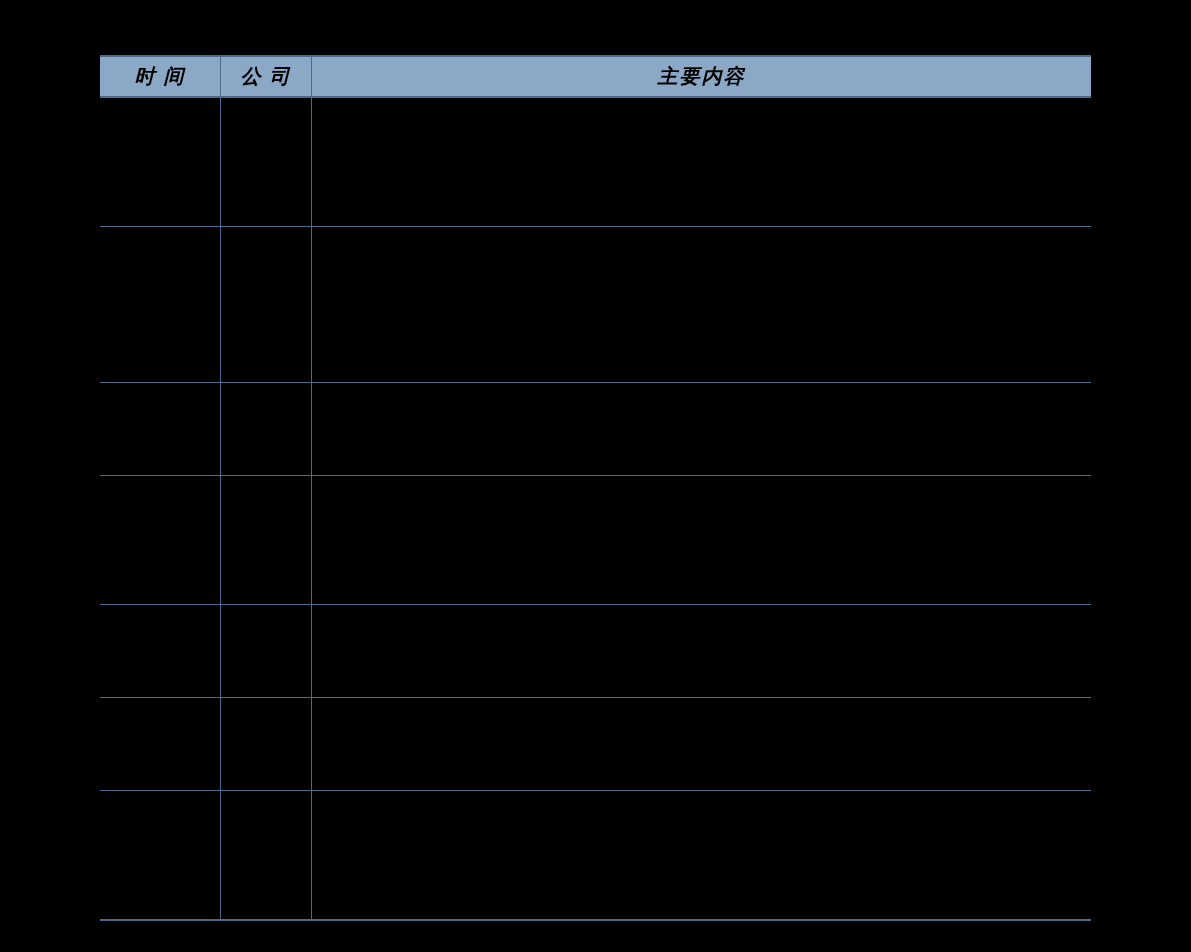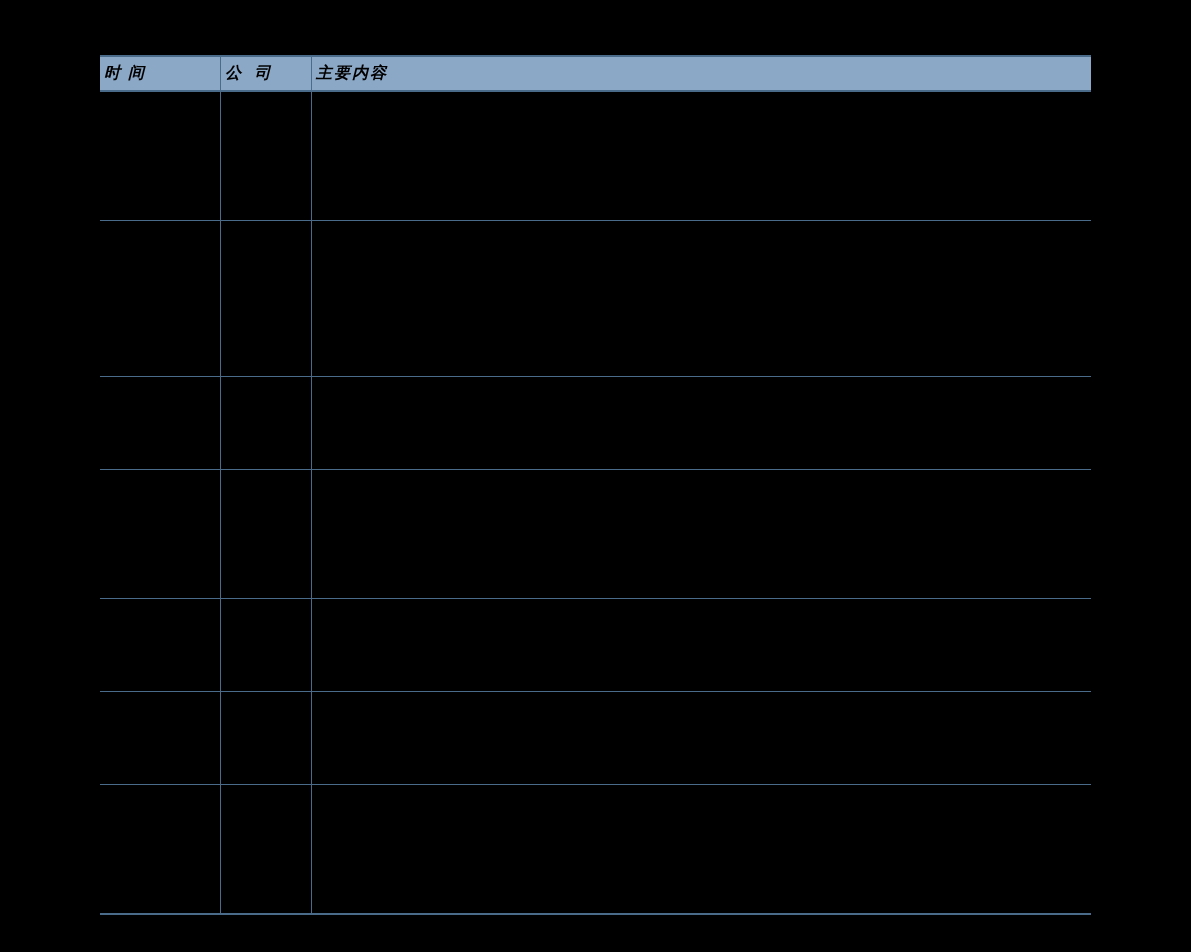--- a/index.html
+++ b/index.html
@@ -18,41 +18,40 @@
       border-collapse: collapse;
       table-layout: fixed;
     }
     thead tr {
       background: #8BA8C7;
     }
     th {
       color: #000000;
       font-weight: bold;
       font-style: italic;
-      text-align: left;
+      text-align: center;
       padding: 6px 4px;
-      font-size: 16px;
+      font-size: 20px;
       border-top: 2px solid #4A6B8A;
       border-bottom: 2px solid #4A6B8A;
       border-left: 1px solid #4A6B8A;
       border-right: 1px solid #4A6B8A;
       letter-spacing: 2px;
     }
     th:first-child {
       border-left: none;
     }
     th:last-child {
       border-right: none;
     }
     .col-time {
       width: 112px;
     }
     .col-company {
       width: 82px;
-      font-family: Liberation Mono, monospace;
     }
     .col-content {
       width: auto;
     }
     tbody td {
       border-bottom: 1.5px solid #4A6B8A;
       border-left: 1.5px solid #4A6B8A;
       border-right: 1.5px solid #4A6B8A;
       padding: 0;
       vertical-align: top;

